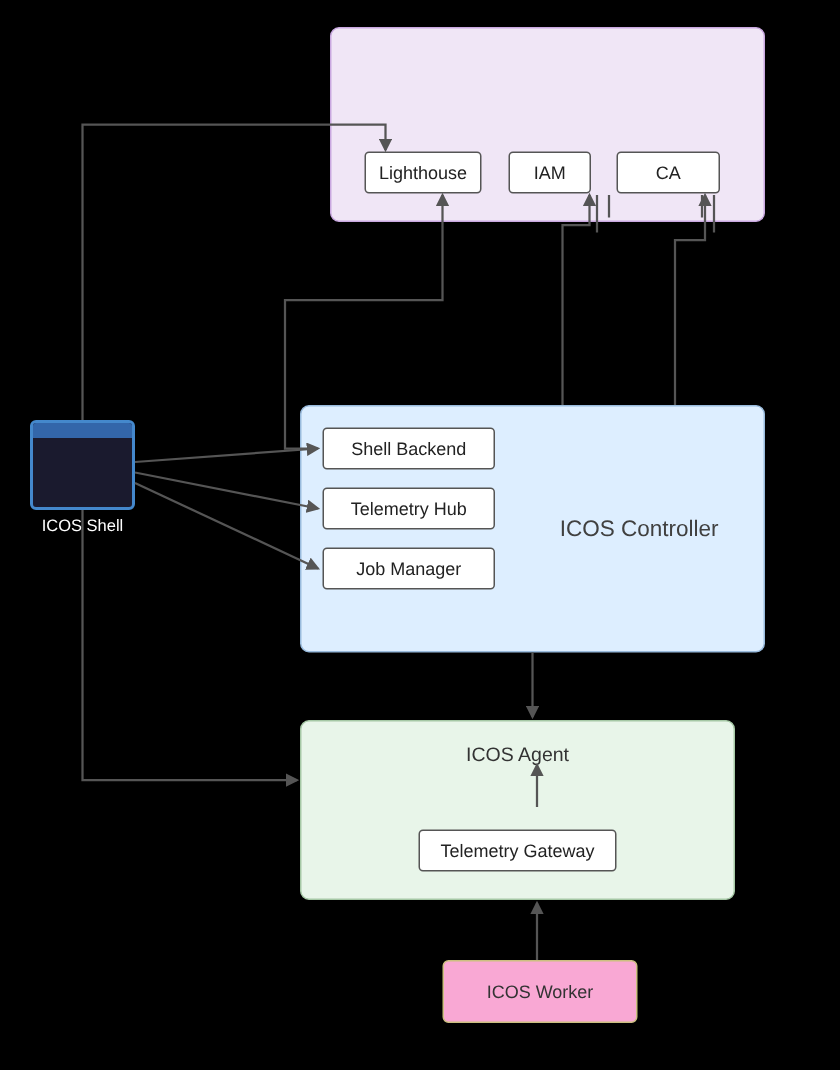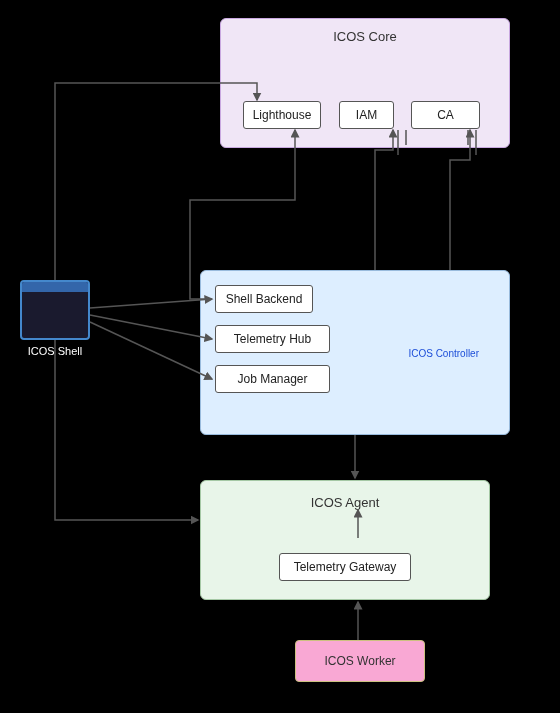--- a/index.html
+++ b/index.html
@@ -63,38 +63,38 @@
       height: 165px;
       background: #ddeeff;
       border: 1.5px solid #99bbdd;
       border-radius: 6px;
     }
     .icos-controller-label {
       position: absolute;
       top: 50%;
       right: 30px;
       transform: translateY(-50%);
-      font-size: 10px;
-      color: #1d4ed8;
+      font-size: 15px;
+      color: #404040;
     }
 
     
     .component-box {
       position: absolute;
       background: #fff;
       border: 1.5px solid #555;
       border-radius: 3px;
       font-size: 12px;
       color: #222;
       display: flex;
       align-items: center;
       justify-content: center;
       padding: 4px 8px;
     }
-    .shell-backend { top: 285px; left: 215px; width: 98px; height: 28px; }
+    .shell-backend { top: 285px; left: 215px; width: 115px; height: 28px; }
     .telemetry-hub  { top: 325px; left: 215px; width: 115px; height: 28px; }
     .job-manager    { top: 365px; left: 215px; width: 115px; height: 28px; }
 
     
     .icos-shell-container {
       position: absolute;
       top: 280px;
       left: 20px;
       display: flex;
       flex-direction: column;
@@ -175,21 +175,20 @@
       height: 713px;
       pointer-events: none;
     }
   </style>
 </head>
 <body>
 
 <div class="diagram-area">
 
   <div class="icos-core">
-    <div class="icos-core-label">ICOS Core</div>
     <div class="inner-box lighthouse-box">
       <span>Lighthouse</span>
     </div>
     <div class="inner-box iam-box">
       <span>IAM</span>
     </div>
     <div class="inner-box ca-box">
       <span>CA</span>
     </div>
   </div>

